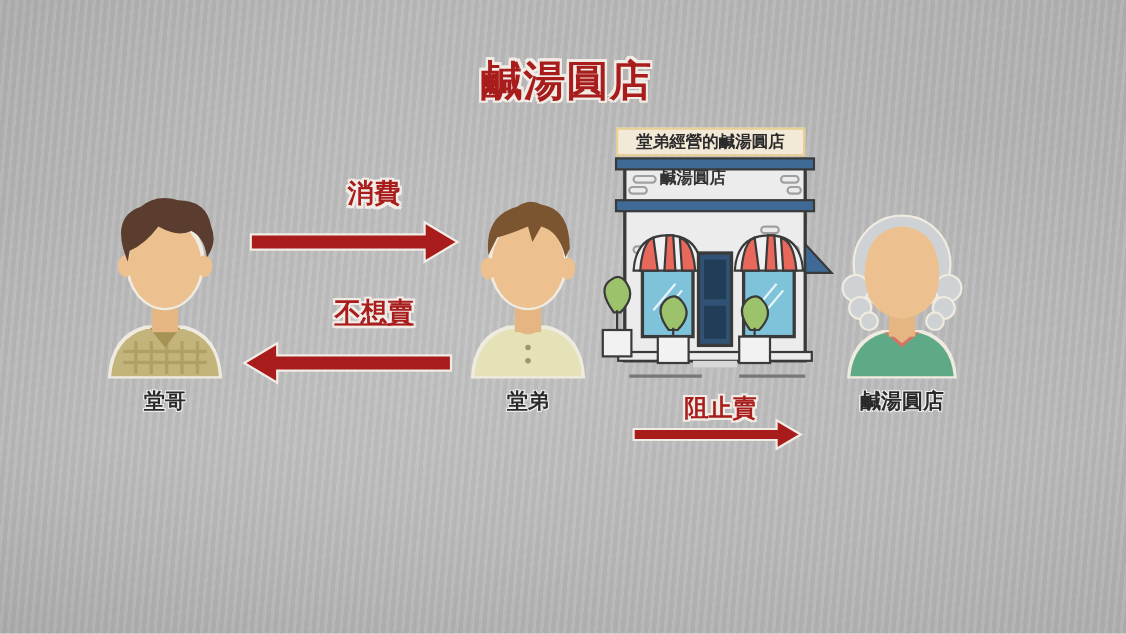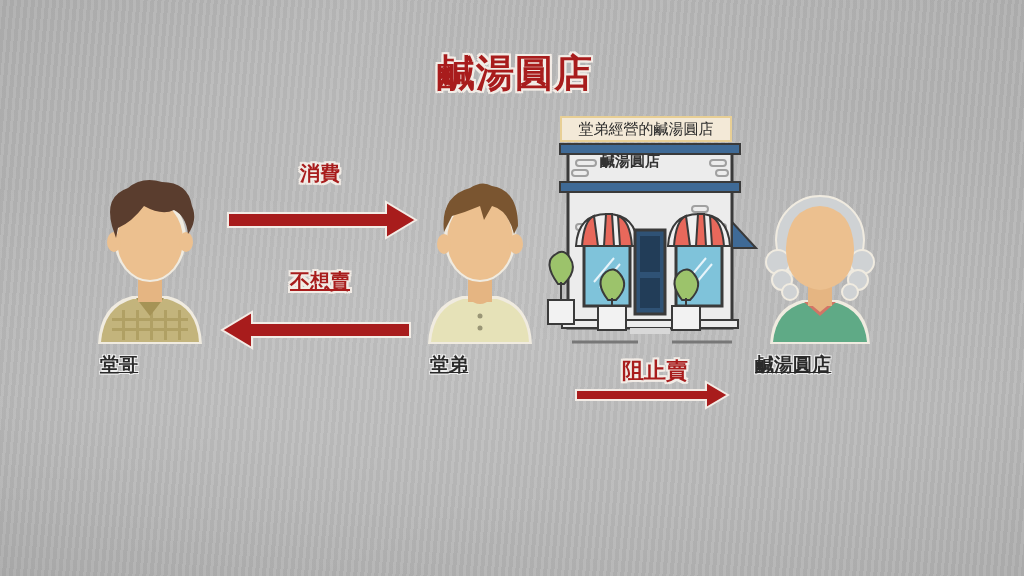--- a/index.html
+++ b/index.html
@@ -15,30 +15,29 @@
       radial-gradient(ellipse at 10% 70%, rgba(255,255,255,0.12), transparent 40%),
       radial-gradient(ellipse at 85% 20%, rgba(0,0,0,0.05), transparent 45%);
   }
   .abs { position:absolute; }
   .red-text {
     color:#a81c1c; font-weight:bold;
     text-shadow: -2px -2px 0 #f2ece6, 2px -2px 0 #f2ece6, -2px 2px 0 #f2ece6, 2px 2px 0 #f2ece6,
                  0 2px 0 #f2ece6, 0 -2px 0 #f2ece6, 2px 0 0 #f2ece6, -2px 0 0 #f2ece6;
   }
   .title { left:400px; top:48px; width:230px; text-align:center; font-size:38px; letter-spacing:1px; }
-  .label-red { font-size:20px; text-align:center; }
+  .label-red { font-size:24px; text-align:center;margin-left:20px; }
   .person-label {
-    font-size:19px; font-weight:bold; color:#2a2a2a; 
+    font-size:19px; font-weight:bold; color:#2a2a2a; text-align:center;
     text-shadow: -1px -1px 0 #eee, 1px -1px 0 #eee, -1px 1px 0 #eee, 1px 1px 0 #eee;
-    text-decoration: underline;
   }
   .shop-sign {
     left:560px; top:116px; width:172px; height:26px; background:#f3e9d7;
     border:2px solid #e8cf95; box-sizing:border-box; text-align:center;
-    font-size:15px; font-weight:normal; color:#2b2b2b; line-height:22px;
+    font-size:15px; font-weight:bold; color:#2b2b2b; line-height:22px;
   }
   svg { display:block; }
 </style>
 </head>
 <body>
 
 <div class="texture"></div>
 
 <div class="abs red-text title">鹹湯圓店</div>
 

